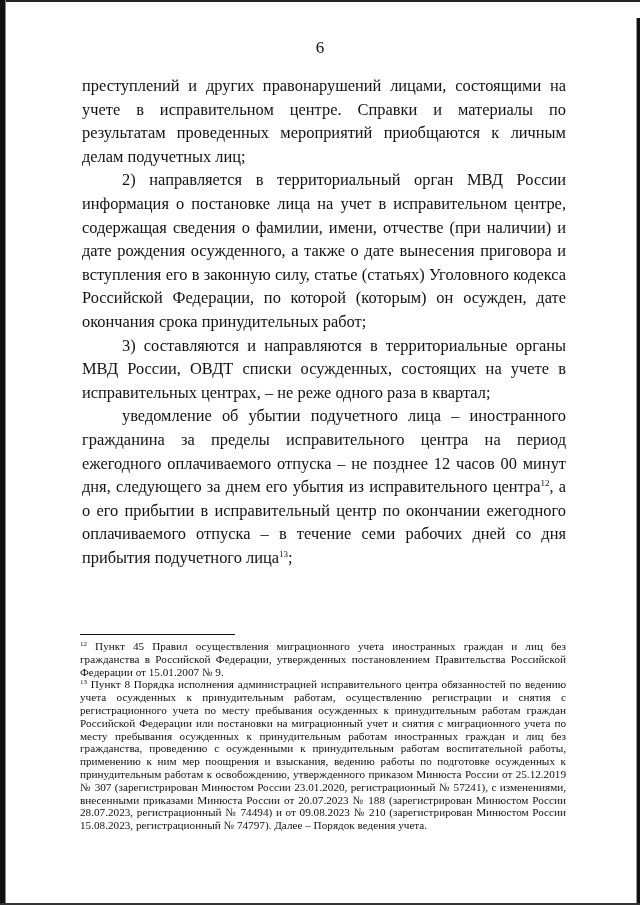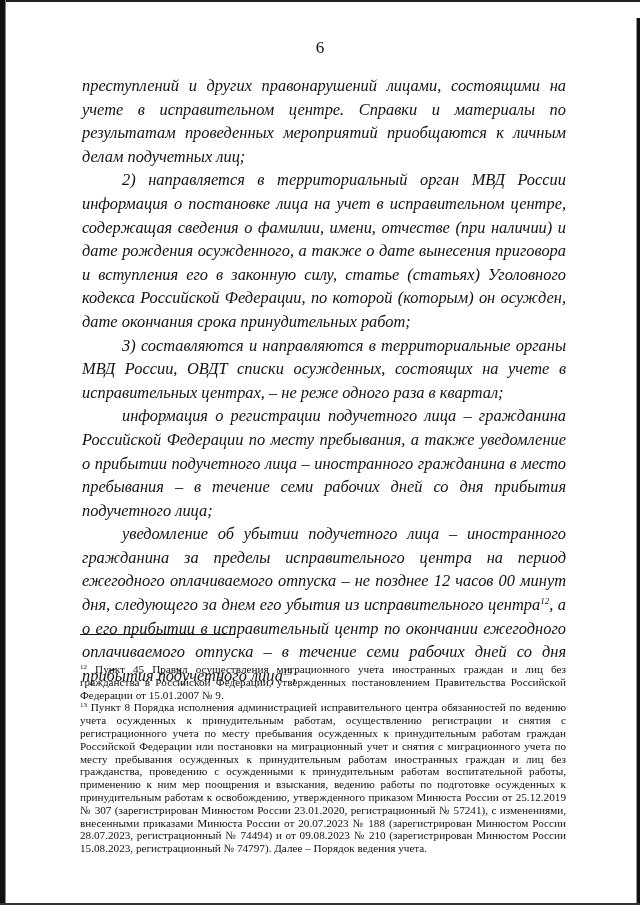--- a/index.html
+++ b/index.html
@@ -13,53 +13,52 @@
   .scan-edge-right { position: absolute; right: 0; top: 18px; width: 3px; height: 887px; background: #111; }
   .scan-edge-right-inner { position: absolute; right: 3px; top: 18px; width: 1px; height: 887px; background: #999; }
   .scan-edge-bottom { position: absolute; left: 0; bottom: 0; width: 640px; height: 2px; background: #333; }
 
   .page-number {
     position: absolute; top: 38px; left: 0; width: 640px; text-align: center;
     font-size: 17px;
   }
   .body-text {
     position: absolute; left: 82px; top: 74px; width: 484px;
-    font-size: 16.4px; line-height: 23.6px; font-style: italic;
+    font-size: 16.4px; line-height: 23.6px;
   }
   .body-text p { margin: 0; text-align: justify; }
   .body-text p.indent { text-indent: 40px; }
   sup { font-size: 9px; line-height: 0; vertical-align: 6px; }
 
   .fn-separator {
     position: absolute; left: 80px; top: 634px; width: 155px; height: 1px; background: #111;
   }
   .footnotes {
     position: absolute; left: 80px; top: 640px; width: 486px;
-    font-size: 11.2px; line-height: 12.8px; margin-top: 23px;
+    font-size: 11.2px; line-height: 12.8px;
   }
   .footnotes p { margin: 0; text-align: justify; }
   .footnotes sup { font-size: 7px; vertical-align: 4px; }
 </style>
 </head>
 <body>
 
 <div class="scan-edge-top"></div>
 <div class="scan-edge-left"></div>
 <div class="scan-edge-left-inner"></div>
 <div class="scan-edge-right"></div>
 <div class="scan-edge-right-inner"></div>
 <div class="scan-edge-bottom"></div>
 
 <div class="page-number">6</div>
 
 <div class="body-text">
   <p>преступлений и других правонарушений лицами, состоящими на учете в исправительном центре. Справки и материалы по результатам проведенных мероприятий приобщаются к личным делам подучетных лиц;</p>
   <p class="indent">2) направляется в территориальный орган МВД России информация о постановке лица на учет в исправительном центре, содержащая сведения о фамилии, имени, отчестве (при наличии) и дате рождения осужденного, а также о дате вынесения приговора и вступления его в законную силу, статье (статьях) Уголовного кодекса Российской Федерации, по которой (которым) он осужден, дате окончания срока принудительных работ;</p>
   <p class="indent">3) составляются и направляются в территориальные органы МВД России, ОВДТ списки осужденных, состоящих на учете в исправительных центрах, – не реже одного раза в квартал;</p>
-  <p class="indent">информация о регистрации подучетного лица – гражданина Российской Федерации по месту пребывания, а также уведомление о прибытии подучетного лица – иностранного гражданина в место пребывания – в течение семи рабочих дней со дня прибытия подучетного лица;</p>
   <p class="indent"><span>уведомление об убытии подучетного лица – иностранного гражданина за пределы исправительного центра на период ежегодного оплачиваемого отпуска – не позднее 12 часов 00 минут дня, следующего за днем его убытия из исправительного центра</span><sup>12</sup><span>, а о его прибытии в исправительный центр по окончании ежегодного оплачиваемого отпуска – в течение семи рабочих дней со дня прибытия подучетного лица</span><sup>13</sup><span>;</span></p>
 </div>
 
 <div class="fn-separator"></div>
 
 <div class="footnotes">
   <p><sup>12</sup><span> Пункт 45 Правил осуществления миграционного учета иностранных граждан и лиц без гражданства в Российской Федерации, утвержденных постановлением Правительства Российской Федерации от 15.01.2007 № 9.</span></p>
   <p><sup>13</sup><span> Пункт 8 Порядка исполнения администрацией исправительного центра обязанностей по ведению учета осужденных к принудительным работам, осуществлению регистрации и снятия с регистрационного учета по месту пребывания осужденных к принудительным работам граждан Российской Федерации или постановки на миграционный учет и снятия с миграционного учета по месту пребывания осужденных к принудительным работам иностранных граждан и лиц без гражданства, проведению с осужденными к принудительным работам воспитательной работы, применению к ним мер поощрения и взыскания, ведению работы по подготовке осужденных к принудительным работам к освобождению, утвержденного приказом Минюста России от 25.12.2019 № 307 (зарегистрирован Минюстом России 23.01.2020, регистрационный № 57241), с изменениями, внесенными приказами Минюста России от 20.07.2023 № 188 (зарегистрирован Минюстом России 28.07.2023, регистрационный № 74494) и от 09.08.2023 № 210 (зарегистрирован Минюстом России 15.08.2023, регистрационный № 74797). Далее – Порядок ведения учета.</span></p>
 </div>
 

